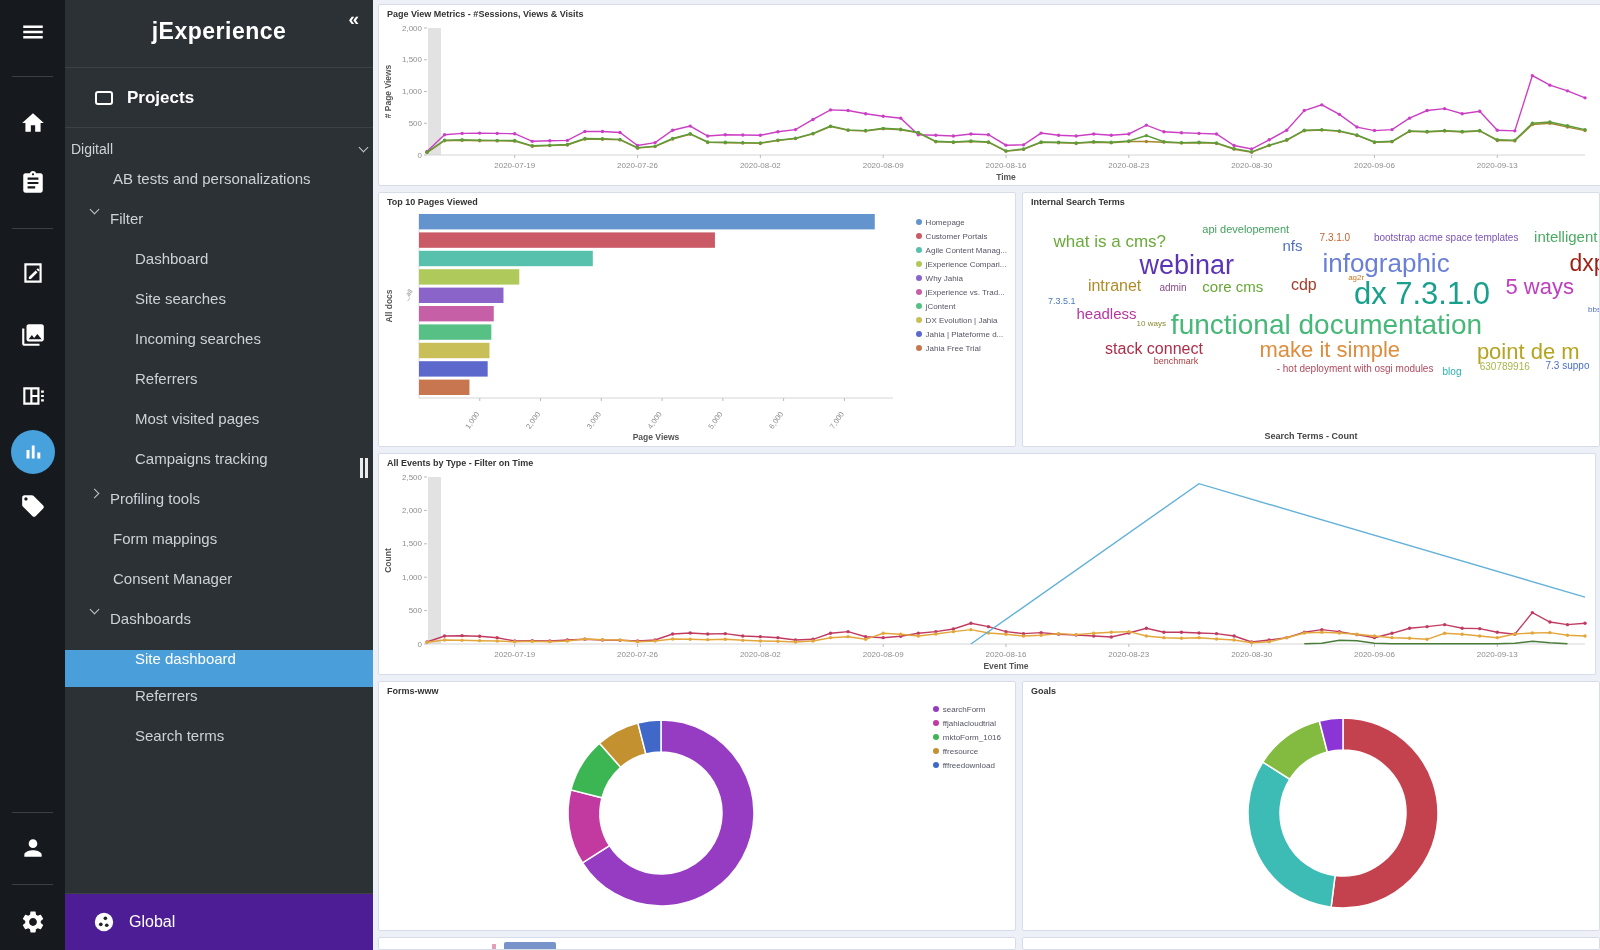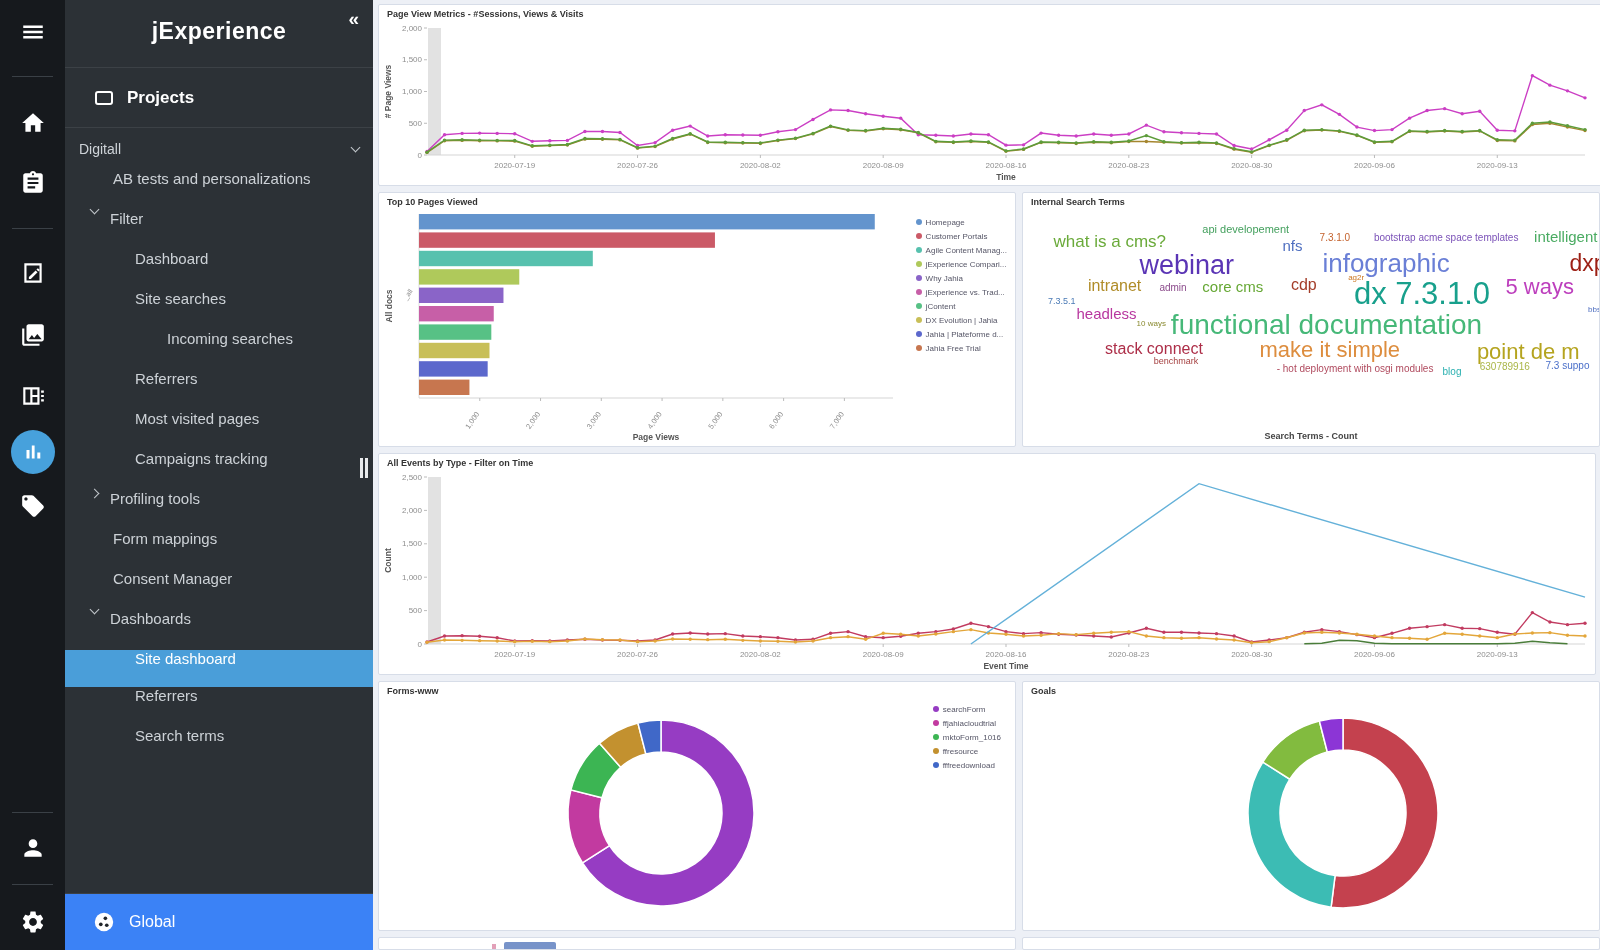--- a/index.html
+++ b/index.html
@@ -16,30 +16,30 @@
   .rail-active-circle svg { width:24px; height:24px; fill:#fff; }
 
   
   #sidebar { position:absolute; left:65px; top:0; width:308px; height:950px; background:#2c3136; z-index:4; color:#cdd2d7; }
   .side-head { position:relative; height:68px; border-bottom:1px solid #3c4146; }
   .logo { position:absolute; left:0; right:0; top:18px; text-align:center; color:#fff; font-size:23px; font-weight:bold; letter-spacing:.5px; }
   .collapse-btn { position:absolute; right:14px; top:8px; color:#fff; font-size:19px; font-weight:bold; cursor:pointer; }
   .projects-row { position:relative; height:60px; border-bottom:1px solid #3c4146; display:flex; align-items:center; padding-left:30px; }
   .projects-icon { width:18px; height:14px; border:2.5px solid #fff; border-radius:3px; margin-right:14px; }
   .projects-label { color:#fff; font-size:17px; font-weight:bold; }
-  .project-row { position:relative; height:42px; display:flex; align-items:center; padding:0 14px; font-size:14px; color:#ced3d8; cursor:pointer; }
+  .project-row { position:relative; height:42px; display:flex; align-items:center; padding:0 6px; font-size:14px; color:#ced3d8; cursor:pointer; }
   .project-row .chev { margin-left:auto; }
   #nav-list { position:relative; }
   .nav-item { position:relative; height:40px; display:flex; align-items:flex-start; font-size:15px; color:#cdd2d7; cursor:pointer; }
   .nav-item.selected { background:#4a9ed9; color:#fff; height:37px; }
   .chev { display:inline-block; width:7px; height:7px; border-right:1.8px solid #c3c8cd; border-bottom:1.8px solid #c3c8cd; flex:0 0 auto; }
   .chev.down { transform:rotate(45deg); margin-top:-4px; }
   .chev.right { transform:rotate(-45deg); }
   .chev.inline { margin-right:12px; }
-  .global-row { position:absolute; left:0; right:0; bottom:0; height:57px; border-top:1px solid #3c4146; display:flex; align-items:center; padding-left:28px; background:#3b82f6; }
+  .global-row { position:absolute; left:0; right:0; bottom:0; height:57px; border-top:1px solid #3c4146; display:flex; align-items:center; padding-left:28px; background:#4c1d95; }
   .global-row svg { width:22px; height:22px; margin-right:14px; }
   .global-label { color:#fff; font-size:16px; }
   .resize-handle { position:absolute; right:4px; top:458px; width:9px; height:20px; cursor:col-resize; }
   .resize-handle:before, .resize-handle:after { content:''; position:absolute; top:0; width:2.5px; height:20px; background:#e8eaec; }
   .resize-handle:before { left:0; } .resize-handle:after { left:5px; }
 
   
   #main { position:absolute; left:373px; top:0; width:1227px; height:950px; background:#edf0f6; }
   .panel { position:absolute; background:#fff; border:1px solid #d7dde8; border-radius:2px; overflow:hidden; }
   .ptitle { position:absolute; top:4px; left:8px; font-size:9px; font-weight:bold; color:#333; white-space:nowrap; z-index:2; }
@@ -136,21 +136,21 @@
         <div class="nav-item" style="padding-left: 26px;">
           <span class="chev inline down"></span>
           <span>Filter</span>
         </div>
         <div class="nav-item" style="padding-left: 70px;">
           <span>Dashboard</span>
         </div>
         <div class="nav-item" style="padding-left: 70px;">
           <span>Site searches</span>
         </div>
-        <div class="nav-item" style="padding-left: 102px;">
+        <div class="nav-item" style="padding-left: 70px;">
           <span>Incoming searches</span>
         </div>
         <div class="nav-item" style="padding-left: 70px;">
           <span>Referrers</span>
         </div>
         <div class="nav-item" style="padding-left: 70px;">
           <span>Most visited pages</span>
         </div>
         <div class="nav-item" style="padding-left: 70px;">
           <span>Campaigns tracking</span>

